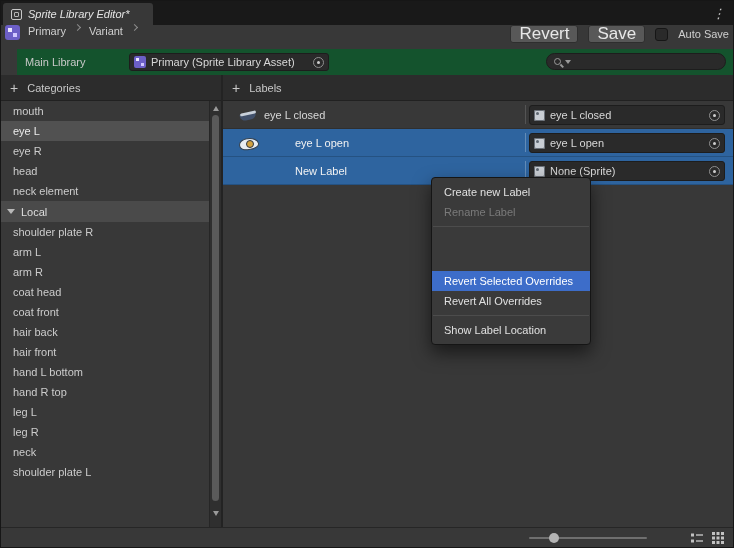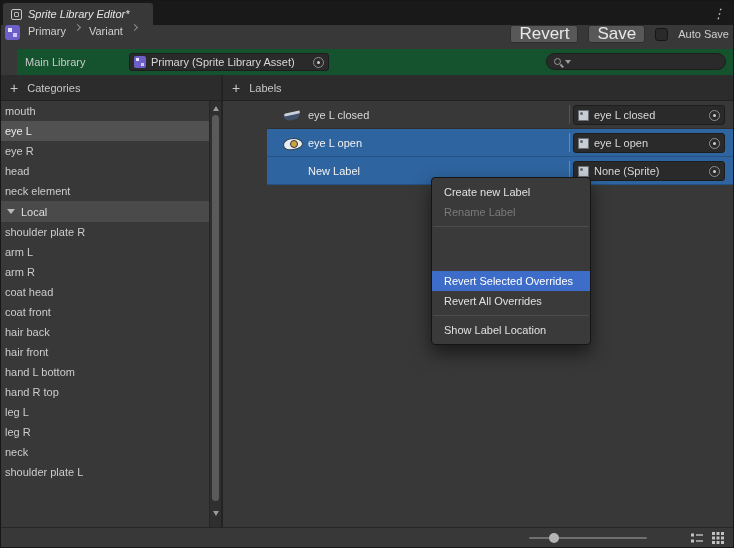--- a/index.html
+++ b/index.html
@@ -69,39 +69,39 @@
   .panel-header { height:26px; background:#2c2c2c; border-bottom:1px solid #212121;
                   display:flex; align-items:center; gap:9px; padding:0 9px; color:#c8c8c8; }
   .plus { font-size:14px; color:#c8c8c8; line-height:1; cursor:default; }
 
   
   .cat-list { position:absolute; top:26px; left:0; right:12px; bottom:0; overflow:hidden; }
   .cat-group-header { height:21px; background:#4a4a4a; display:flex; align-items:center; gap:6px;
                       padding:0 6px; color:#dedede; }
   .tri { width:0; height:0; border-left:4px solid transparent; border-right:4px solid transparent;
          border-top:5px solid #b8b8b8; flex:0 0 8px; }
-  .cat-item { height:20px; display:flex; align-items:center; padding:0 6px 0 4px; color:#cccccc; }
+  .cat-item { height:20px; display:flex; align-items:center; padding:0 6px 0 12px; color:#cccccc; }
   .cat-item.selected { background:#515151; color:#ebebeb; }
 
   
   .v-scroll { position:absolute; top:26px; right:0; bottom:0; width:12px; background:#2f2f2f; border-left:1px solid #262626; }
   .v-scroll .thumb { position:absolute; left:2px; right:2px; top:14px; bottom:26px; background:#5a5a5a; border-radius:4px; }
   .scroll-arrow { position:absolute; left:0; right:0; height:12px; display:flex; align-items:center; justify-content:center; }
   .scroll-arrow.up { top:1px; }
   .scroll-arrow.down { bottom:8px; }
   .scroll-arrow.up::after { content:""; border-left:3.5px solid transparent; border-right:3.5px solid transparent;
                             border-bottom:5px solid #9a9a9a; }
   .scroll-arrow.down::after { content:""; border-left:3.5px solid transparent; border-right:3.5px solid transparent;
                               border-top:5px solid #9a9a9a; }
 
   
   .labels-list { position:absolute; top:26px; left:0; right:0; bottom:0; }
   .label-row { position:relative; height:28px; display:flex; align-items:center; padding:0 8px 0 15px;
-               border-bottom:1px solid #2f2f2f; color:#d8d8d8;margin-left:44px; }
-  .label-row.selected { background:var(--selection-blue,#2e649f); border-bottom-color:rgba(0,0,0,.18); color:#f2f2f2; }
+               border-bottom:1px solid #2f2f2f; color:#d8d8d8; }
+  .label-row.selected { background:var(--selection-blue,#2e649f); border-bottom-color:rgba(0,0,0,.18); color:#f2f2f2;gap:31px; }
   .label-name { margin-left:4px; white-space:nowrap; }
   .sprite-thumb { width:22px; height:18px; position:relative; flex:0 0 22px; }
   .sprite-thumb.eye-open-sprite::before { content:""; position:absolute; left:1px; top:4px; width:18px; height:10px;
       background:#e8edf2; border:1px solid #33404e; border-radius:60% 75% 65% 55% / 70% 80% 60% 60%; transform:rotate(-8deg); }
   .sprite-thumb.eye-open-sprite::after { content:""; position:absolute; left:8px; top:6px; width:6px; height:6px;
       background:#d2a13f; border:1px solid #2c3644; border-radius:50%; }
   .sprite-thumb.eye-closed-sprite::before { content:""; position:absolute; left:2px; top:7px; width:16px; height:7px;
       background:#41506a; border-radius:2px 3px 9px 9px; transform:rotate(-12deg); }
   .sprite-thumb.eye-closed-sprite::after { content:""; position:absolute; left:2px; top:6px; width:16px; height:2.5px;
       background:#c8d0da; border-radius:2px; transform:rotate(-12deg); }

